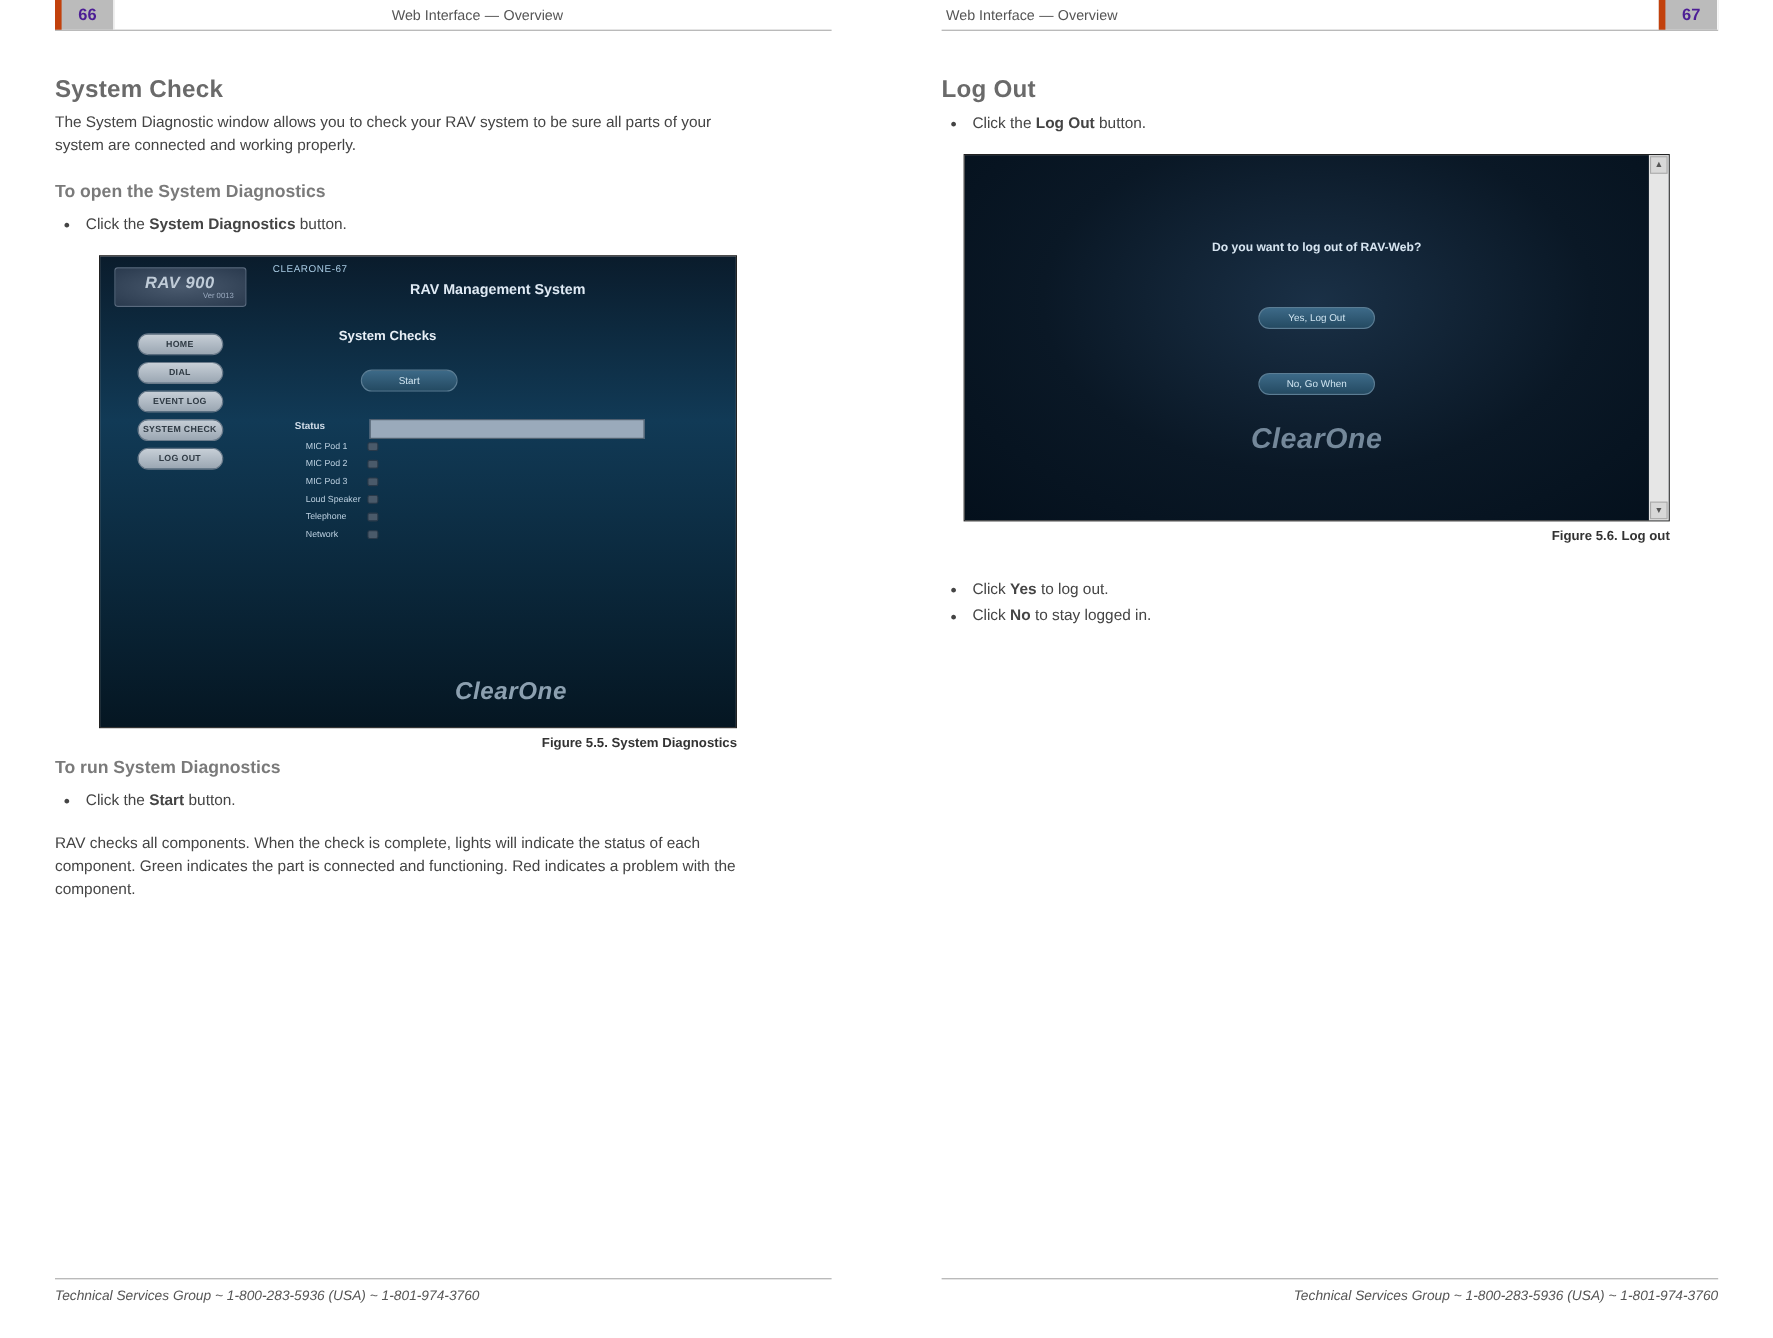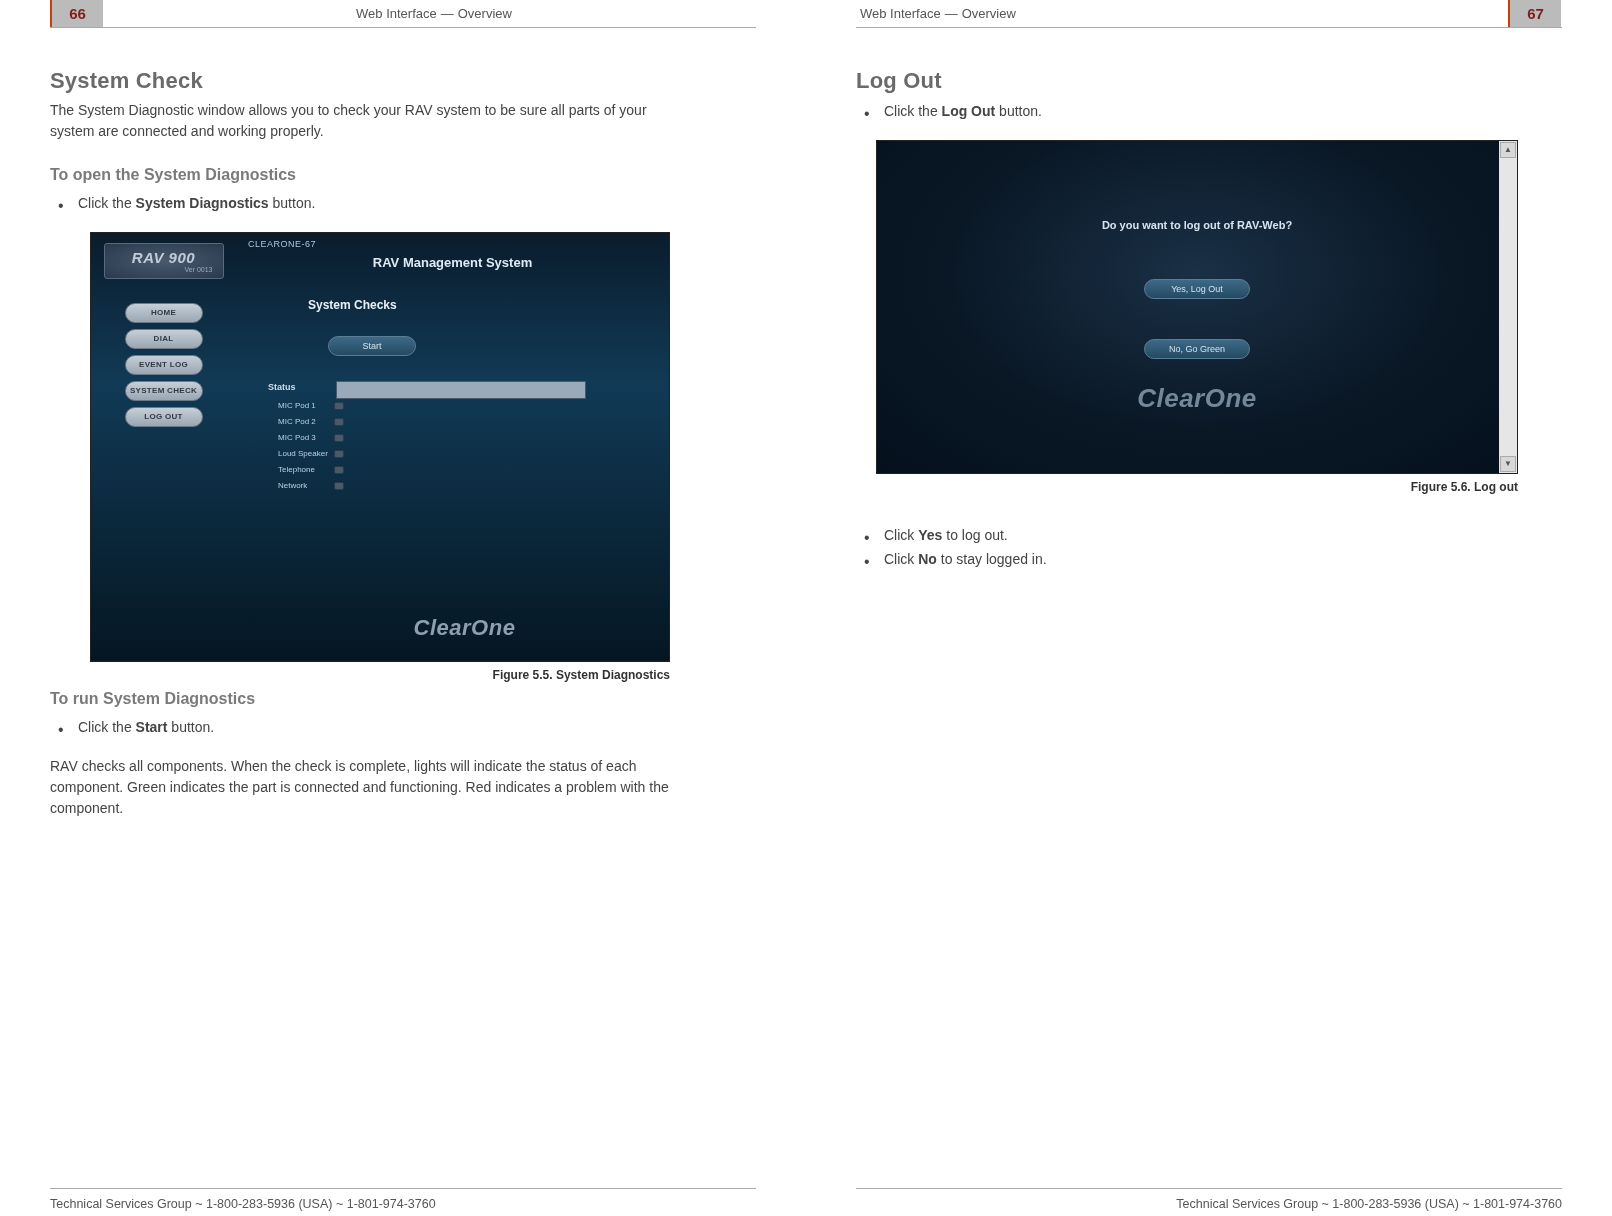--- a/index.html
+++ b/index.html
@@ -23,49 +23,50 @@
     height: 28px;
     border-bottom: 1px solid #aaa;
     margin-bottom: 40px;
     font-size: 13px;
   }
   .page-left .page-header { }
   .page-right .page-header { }
   .page-num {
     width: 54px;
     background: #bbb;
-    color: #7f1d1d;
+    color: #4c1d95;
     font-weight: bold;
     font-size: 15px;
     display: flex;
     align-items: center;
     justify-content: center;
     border-right: 1px solid #fff;
-    border-left: 2px solid #c2410c;
+    border-left: 6px solid #c2410c;
   }
   .page-left .page-num { margin-right: 8px; }
   .page-right .page-num { margin-left: 8px; }
   .page-header-title {
     flex: 1;
     display: flex;
     align-items: center;
     color: #555;
   }
   .page-left .page-header-title { justify-content: center; text-align: center; }
   .page-right .page-header-title { justify-content: flex-start; text-align: left; padding-left: 4px; }
   .page-header-title .strong { font-weight: normal; }
   .page-header-title .sep { margin: 0 4px; }
   .footer {
     position: absolute;
-    bottom: 5px;
+    bottom: 31px;
     font-size: 12.5px;
     color: #555;
     width: calc(100% - 100px);
     border-top: 1px solid #aaa;
     padding-top: 8px;
+    font-style: italic;
   }
   .page-left .footer { left: 50px; text-align: left; }
   .page-right .footer { right: 50px; text-align: right; }
 
   h2.section-title {
     font-size: 22px;
     font-weight: bold;
     color: #6a6a6a;
     margin-bottom: 6px;
     letter-spacing: 0.2px;
@@ -418,21 +419,21 @@
   </ul>
 
   <div class="fig56-wrap">
     <div class="logout-screen">
       <div class="logout-scrolltrack">
         <div class="logout-scrollbtn">▲</div>
         <div class="logout-scrollbtn down">▼</div>
       </div>
       <div class="logout-q">Do you want to log out of RAV-Web?</div>
       <div class="logout-btn">Yes, Log Out</div>
-      <div class="logout-btn">No, Go Green</div>
+      <div class="logout-btn">No, Go When</div>
       <div class="logout-brand">ClearOne</div>
     </div>
   </div>
   <div class="fig-caption fig56-caption">Figure 5.6. Log out</div>
 
   <ul class="bullets" style="margin-top:30px;">
     <li>
       <span>Click </span><span class="bold">Yes</span><span> to log out.</span>
     </li>
     <li>

